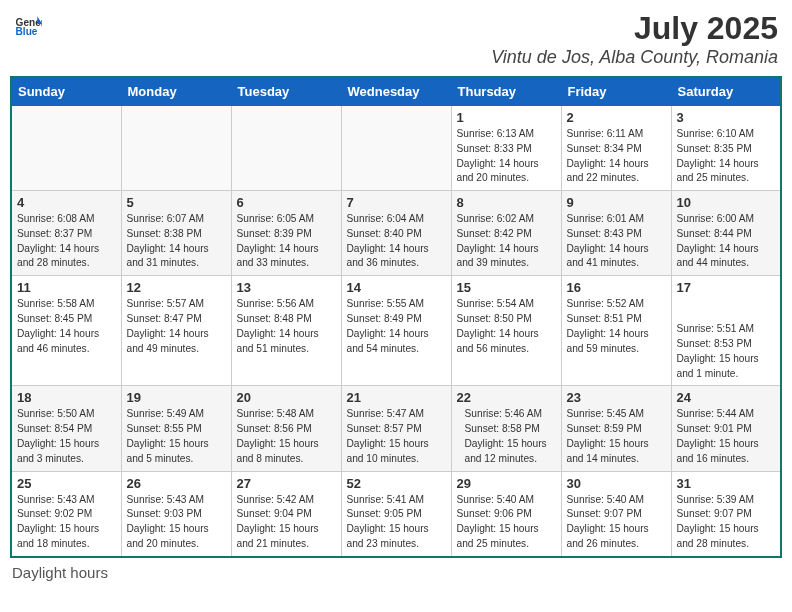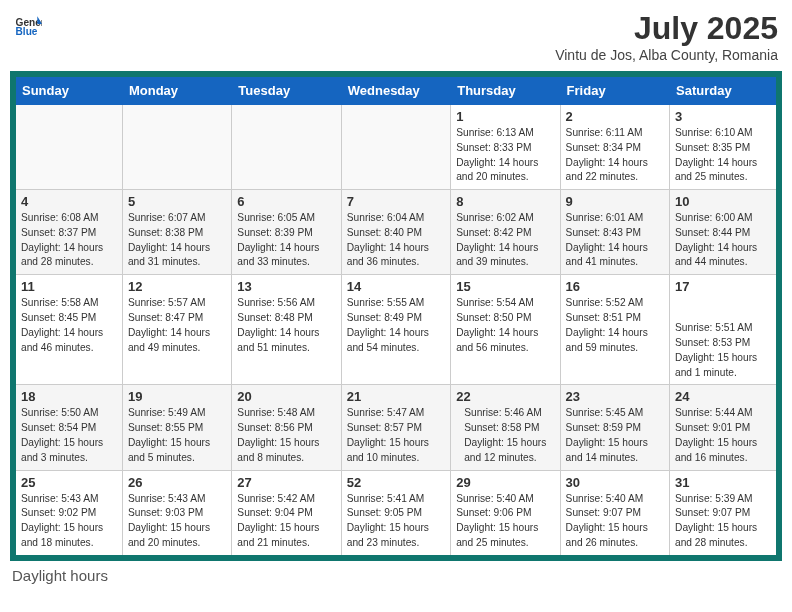--- a/index.html
+++ b/index.html
@@ -28,27 +28,28 @@
     }
     .title-block {
       text-align: right;
     }
     .month-title {
       font-size: 32px;
       font-weight: bold;
       color: #333;
     }
     .location {
-      font-size: 14px;
+      font-size: 18px;
       color: #444;
+      font-style: italic;
     }
     .calendar {
       width: 100%;
       border-collapse: collapse;
-      border: 6px solid #0f766e;
+      border: 2px solid #0f766e;
     }
     .calendar th {
       background-color: #1565c0;
       color: #fff;
       font-size: 13px;
       font-weight: bold;
       text-align: left;
       padding: 6px 6px;
       border: 1px solid #1565c0;
     }

